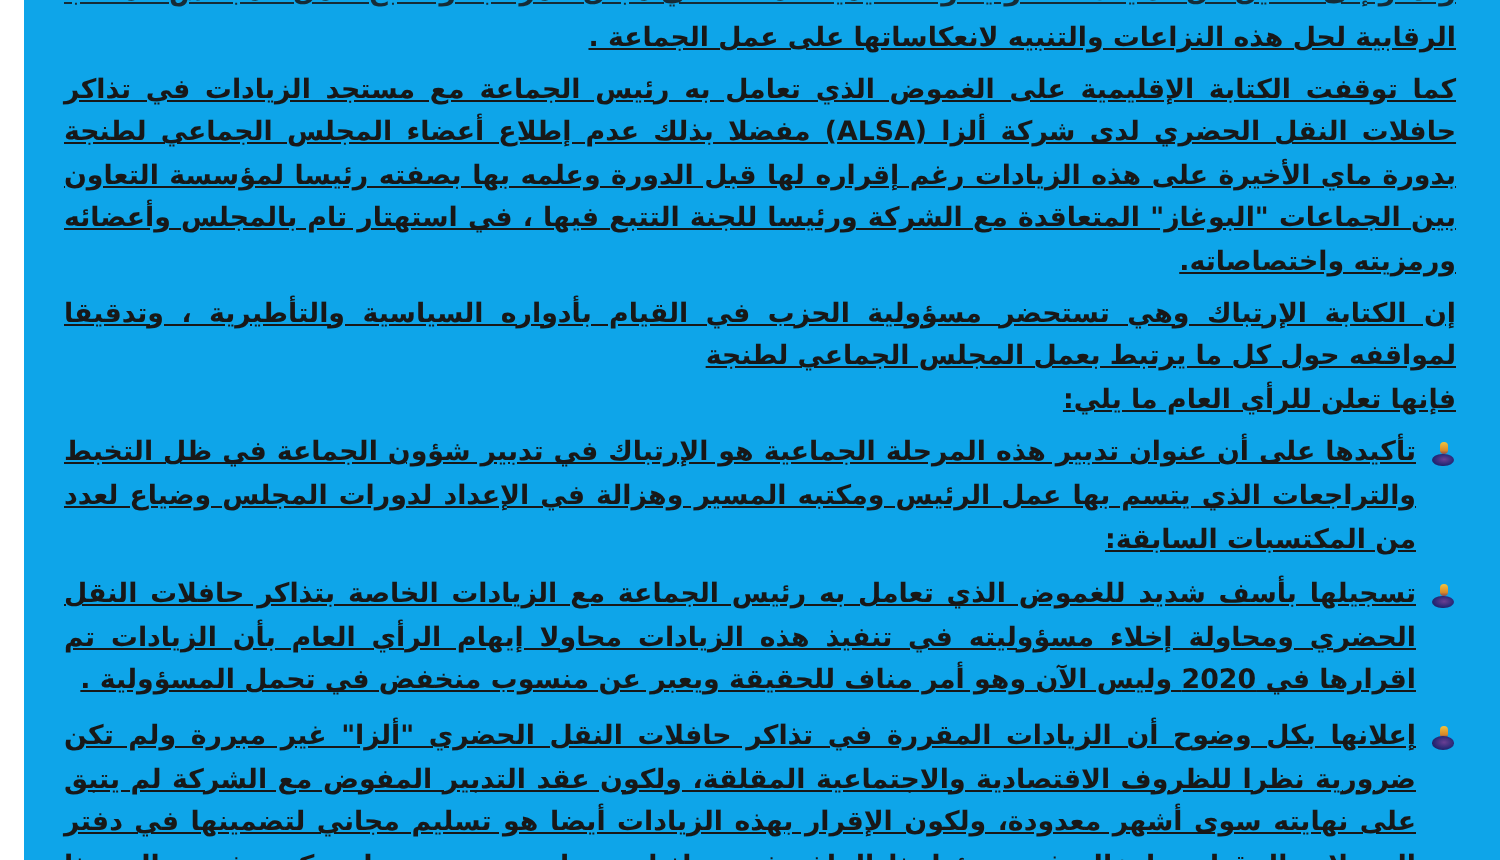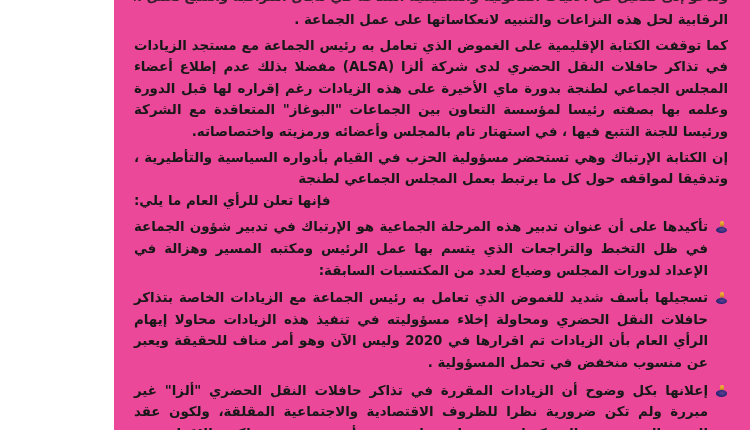--- a/index.html
+++ b/index.html
@@ -8,50 +8,51 @@
     background: #ffffff;
   }
   body {
     width: 750px;
     height: 430px;
     overflow: hidden;
     font-family: "DejaVu Sans", "Liberation Sans", sans-serif;
   }
   .page {
     direction: rtl;
-    width: 636px;
+    width: 738px;
     height: 430px;
     box-sizing: border-box;
     padding: 0 22px 0 20px;
     color: #181818;
-    background: #ec4899;
+    background: #0ea5e9;
     font-size: 13.4px;
     font-weight: 700;
     line-height: 21.6px;
     text-align: justify;
+    text-decoration: underline;
   }
   
   .clip-top {
     height: 9px;
     overflow: hidden;
     position: relative;
   }
   .clip-top .clip-inner {
     display: block;
     margin-top: -14px;
     white-space: nowrap;
     opacity: .85;
   }
   p.para {
     margin: 0 0 4px 0;
   }
   p.para.tight { margin-bottom: 0; }
   .list-intro {
     margin: 0 0 5px 0;
-    text-align: left;
+    text-align: right;
   }
   .bullet {
     position: relative;
     padding-right: 20px;
     margin: 0 0 6px 0;
   }
   .bullet-glyph {
     position: absolute;
     right: 1px;
     top: 5px;

